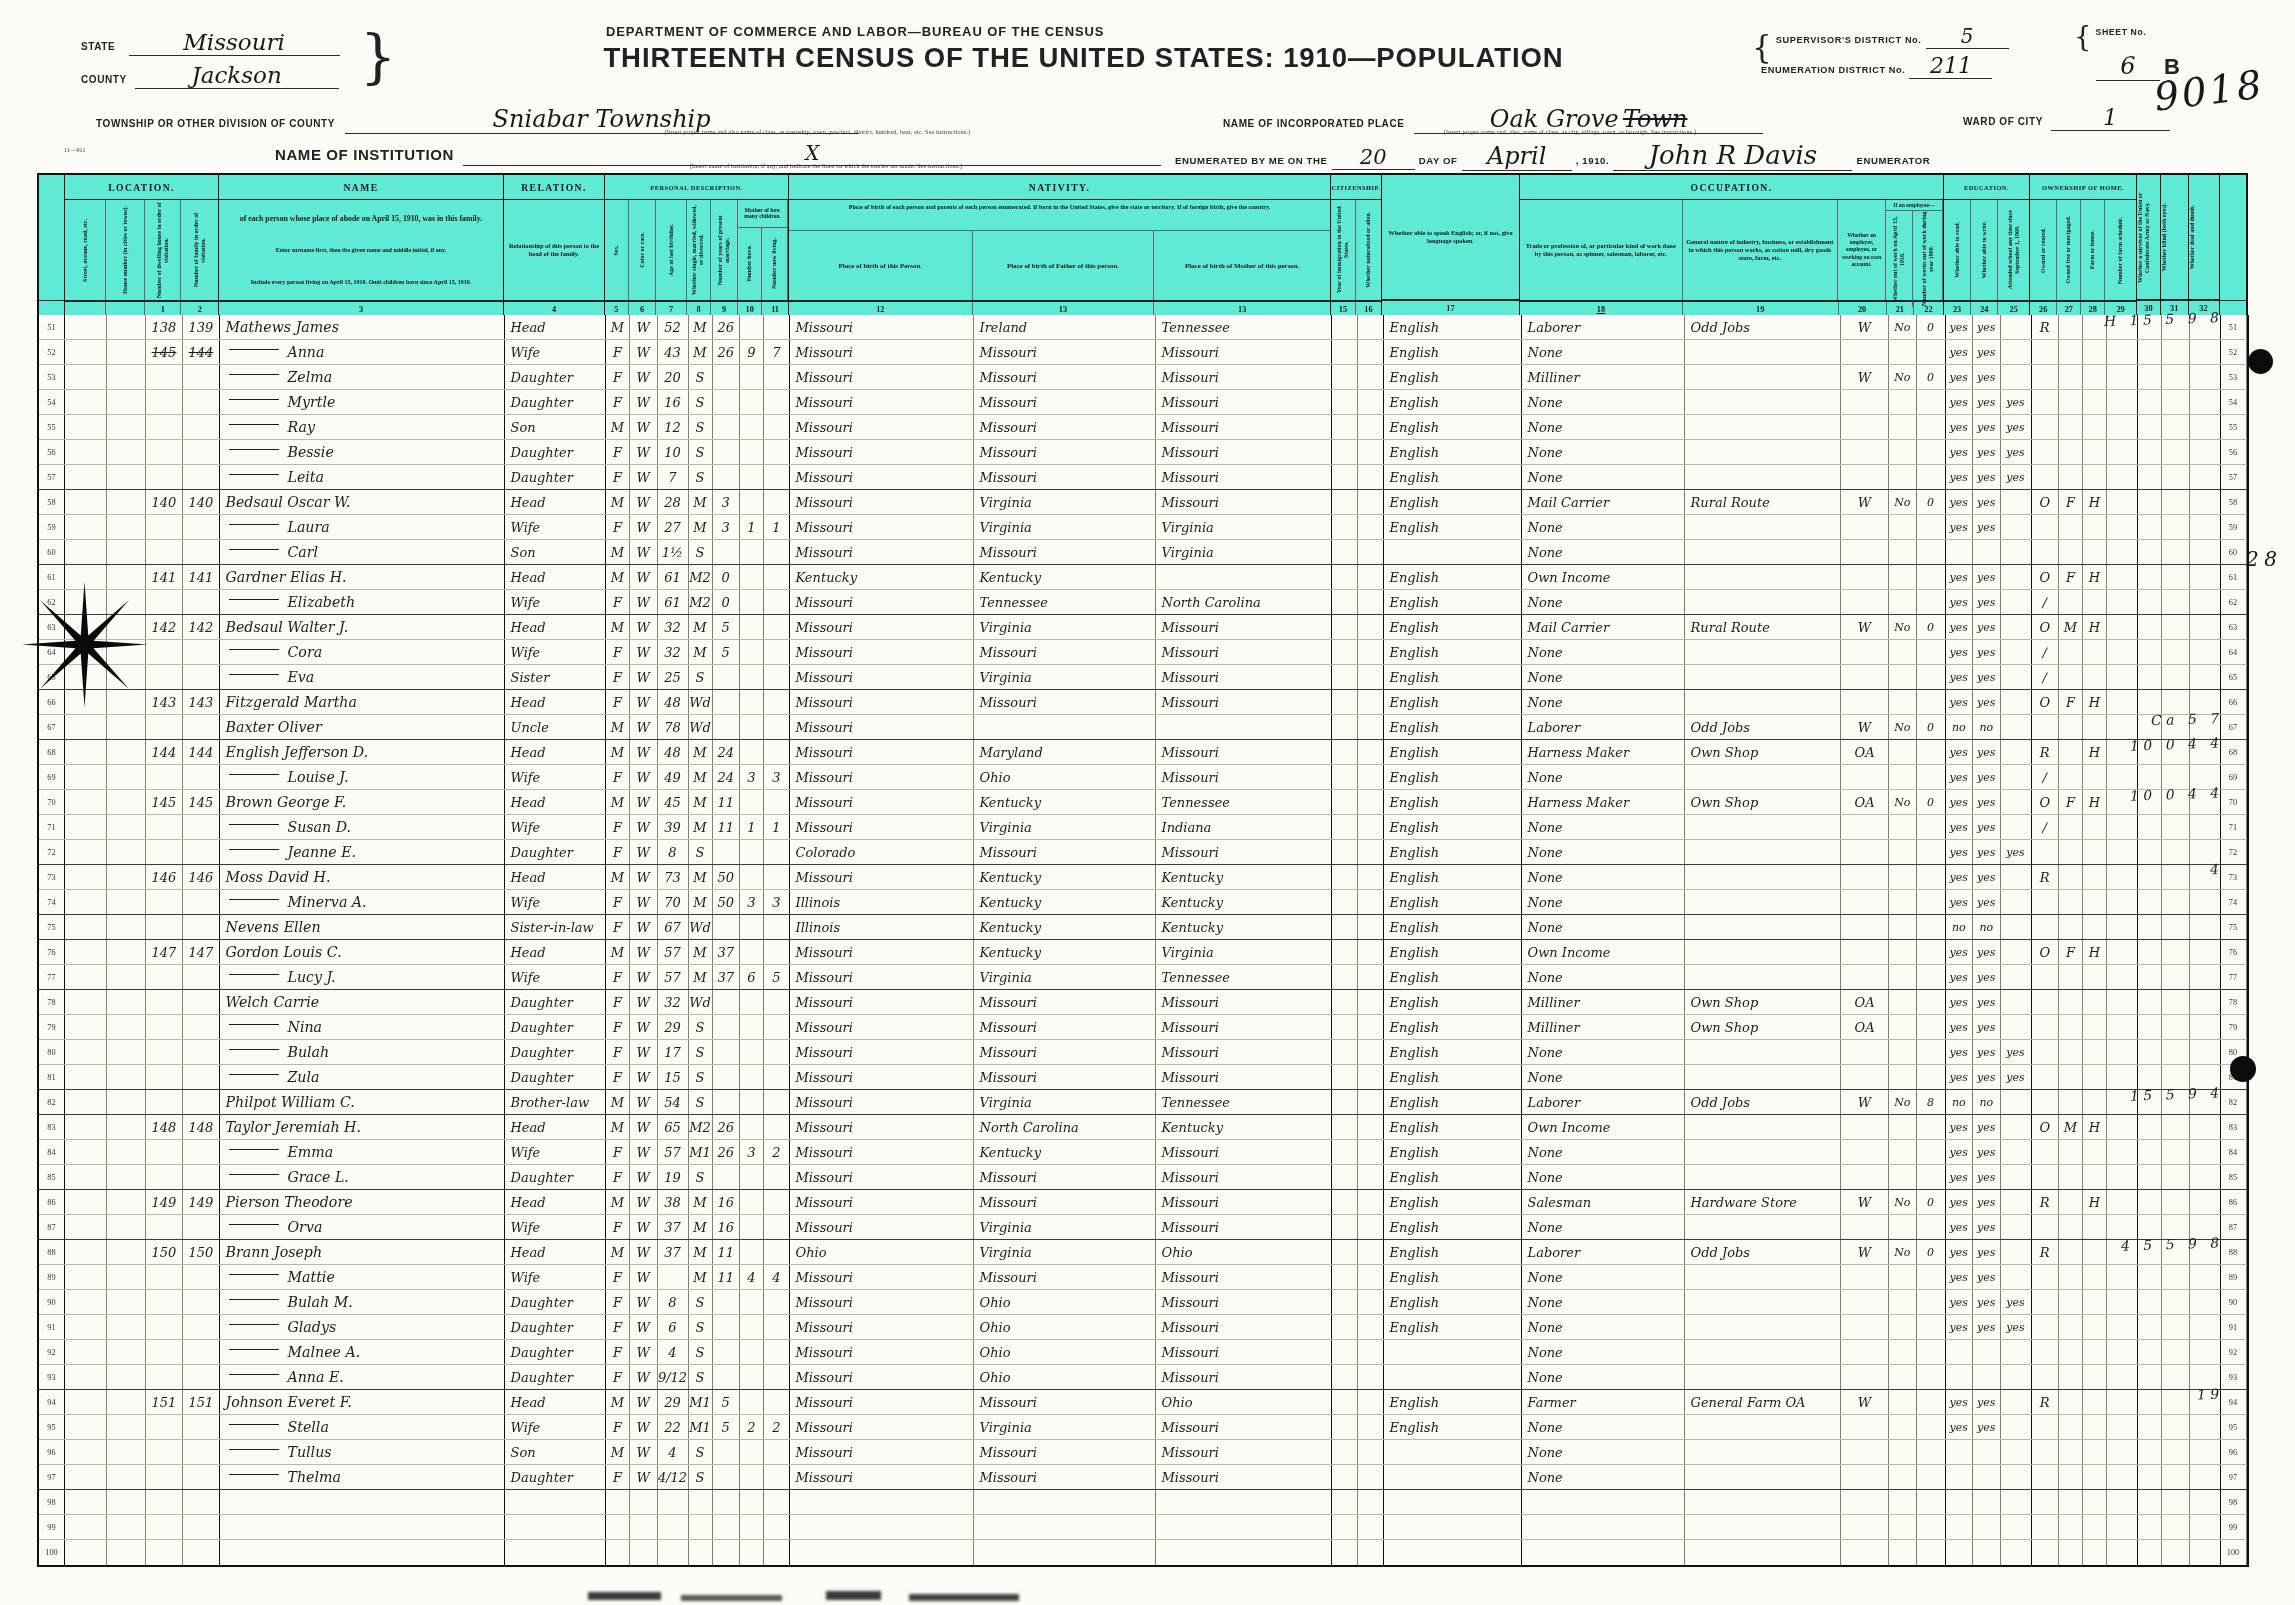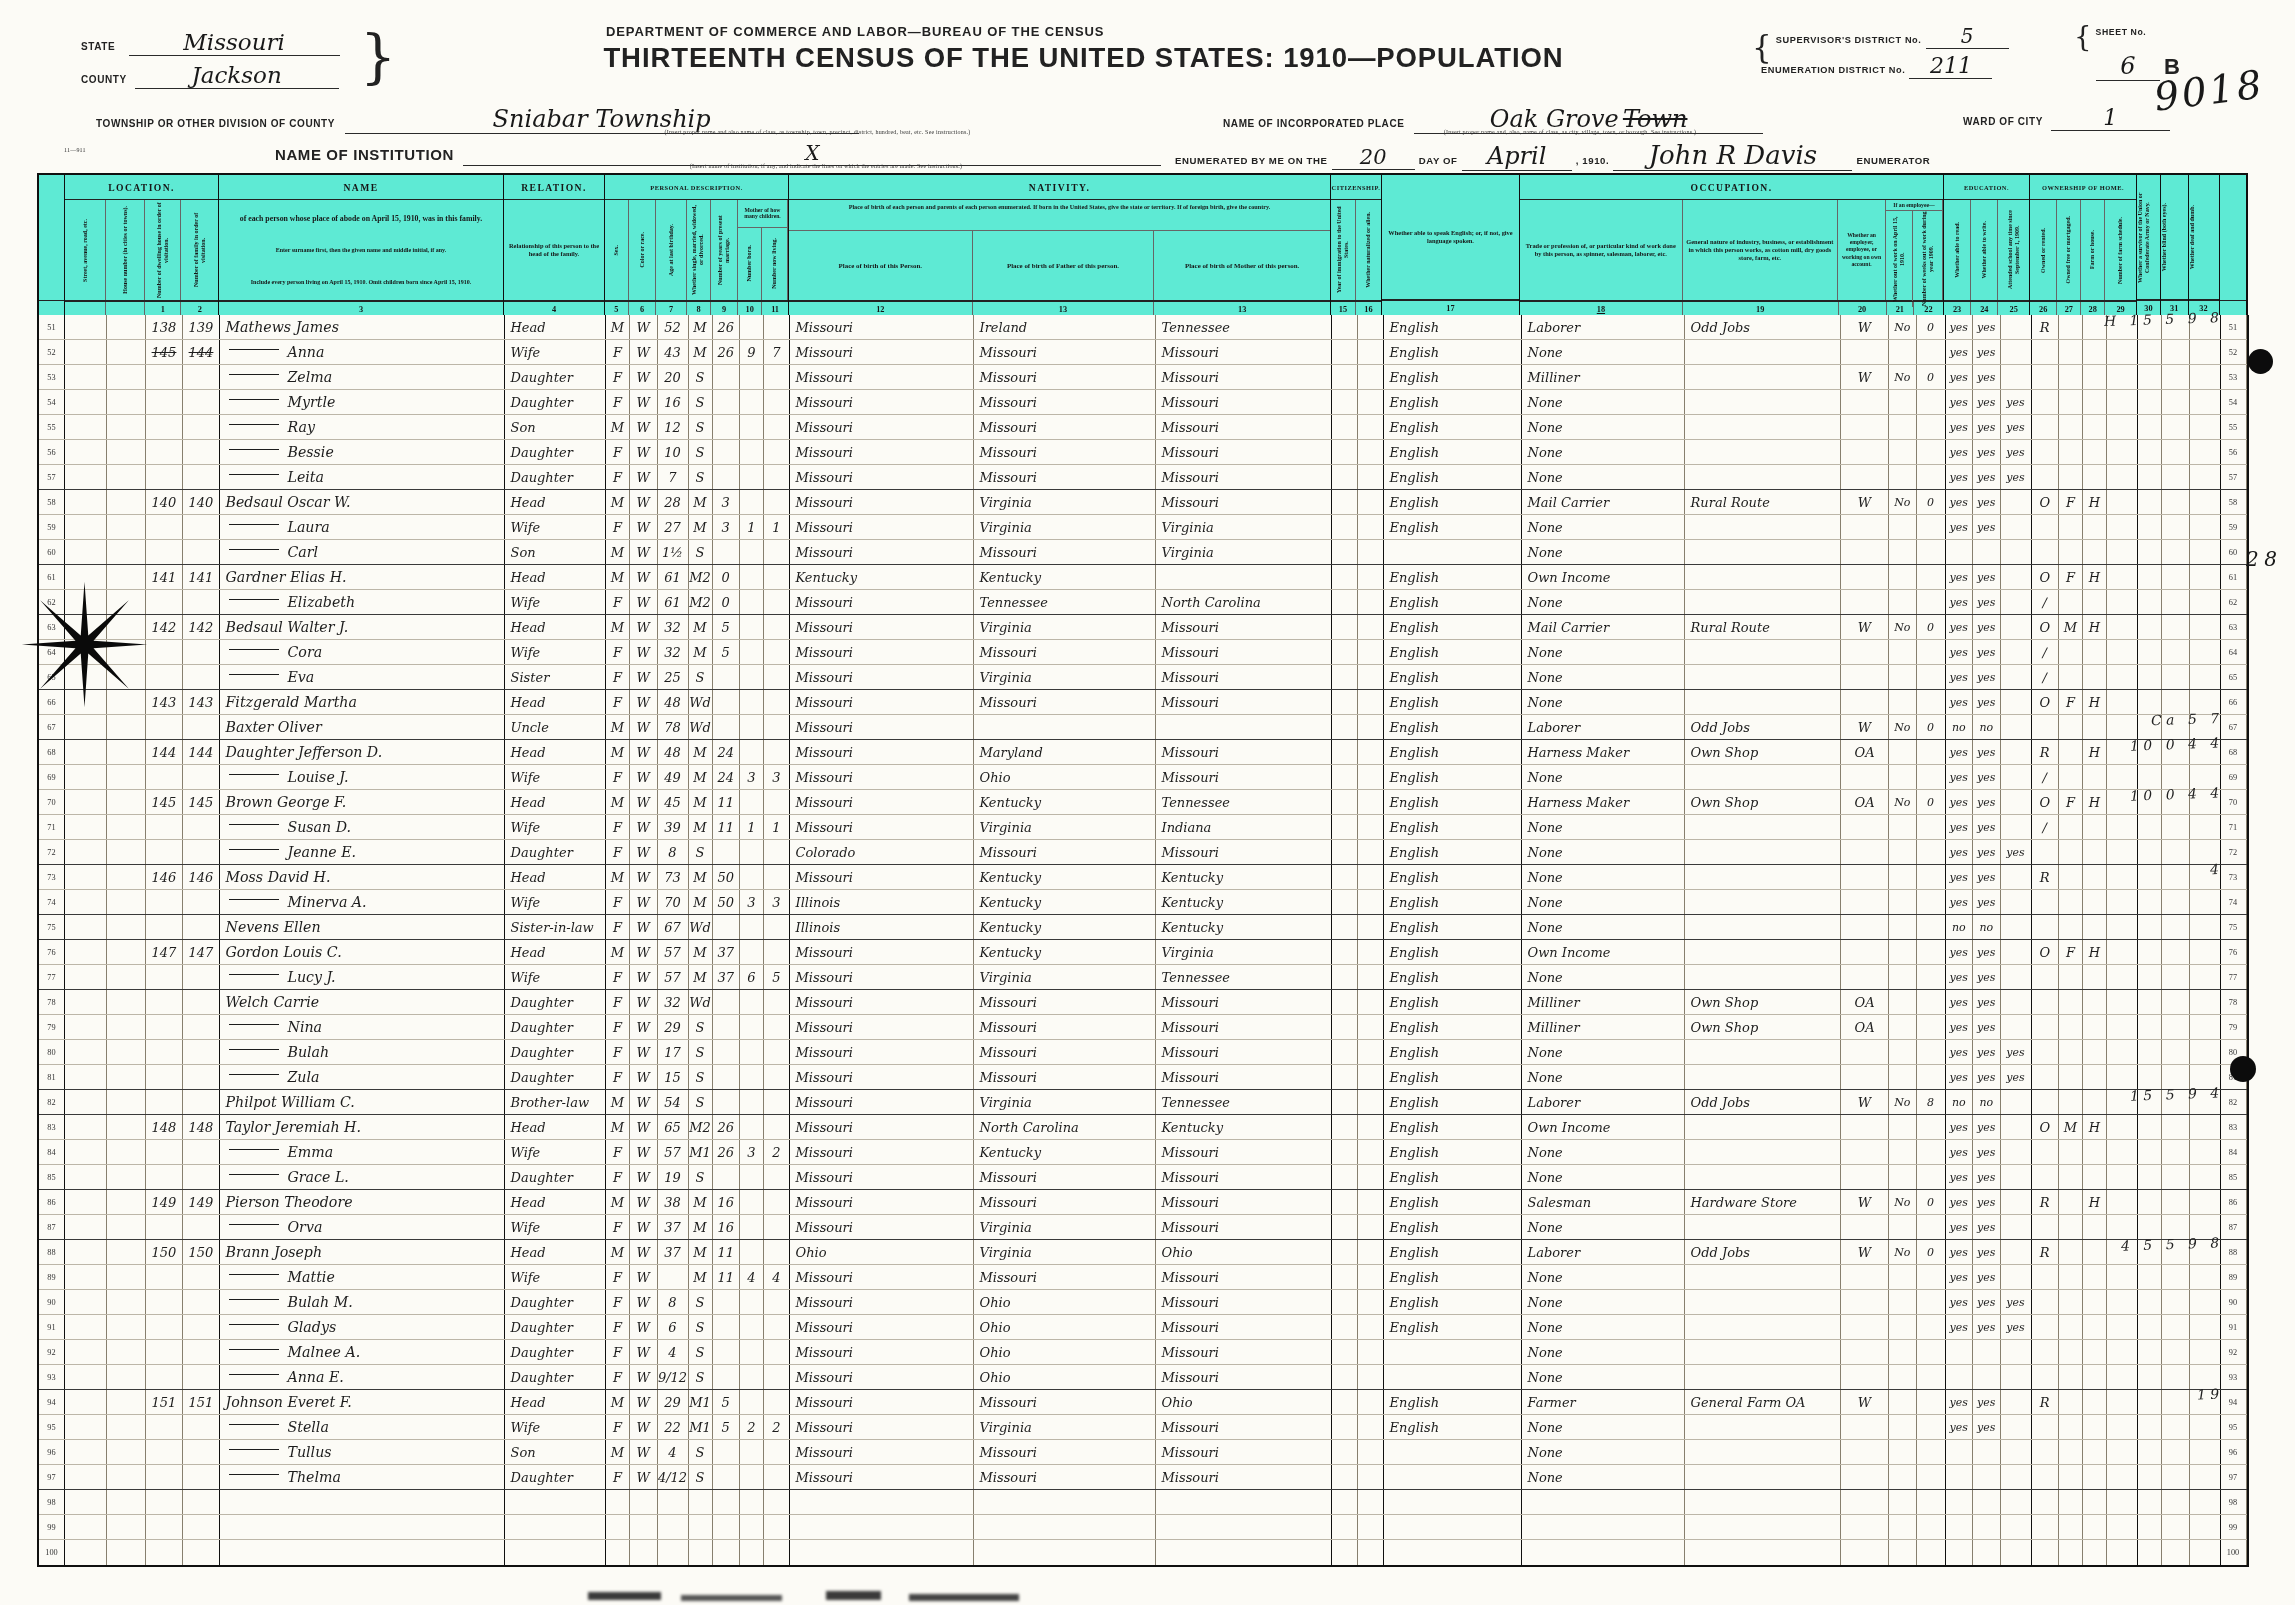--- a/index.html
+++ b/index.html
@@ -1089,21 +1089,21 @@
         <div class="bc w-deaf hvr ctr hwc"></div>
         <div class="bc w-rn2 ctr ln">67<span class="scrawl">Ca 5 7</span></div>
       </div>
       <div class="brow">
         <div class="bc w-rn hvr ctr ln">68</div>
         <div class="bc w-street"></div>
         <div class="bc w-house"></div>
         <div class="bc w-dw ctr hwc">144</div>
         <div class="bc w-fam hvr ctr hwc">144</div>
         <div class="bc w-name hvr hwc nm pad">
-          <span>Daughter Jefferson D.</span>
+          <span>English Jefferson D.</span>
         </div>
         <div class="bc w-rel hvr hwc pad">Head</div>
         <div class="bc w-sex ctr hwc">M</div>
         <div class="bc w-col ctr hwc">W</div>
         <div class="bc w-age ctr hwc">48</div>
         <div class="bc w-mar ctr hwc">M</div>
         <div class="bc w-yrs ctr hwc">24</div>
         <div class="bc w-born ctr hwc"></div>
         <div class="bc w-liv hvr ctr hwc"></div>
         <div class="bc w-bp hwc pad">Missouri</div>

